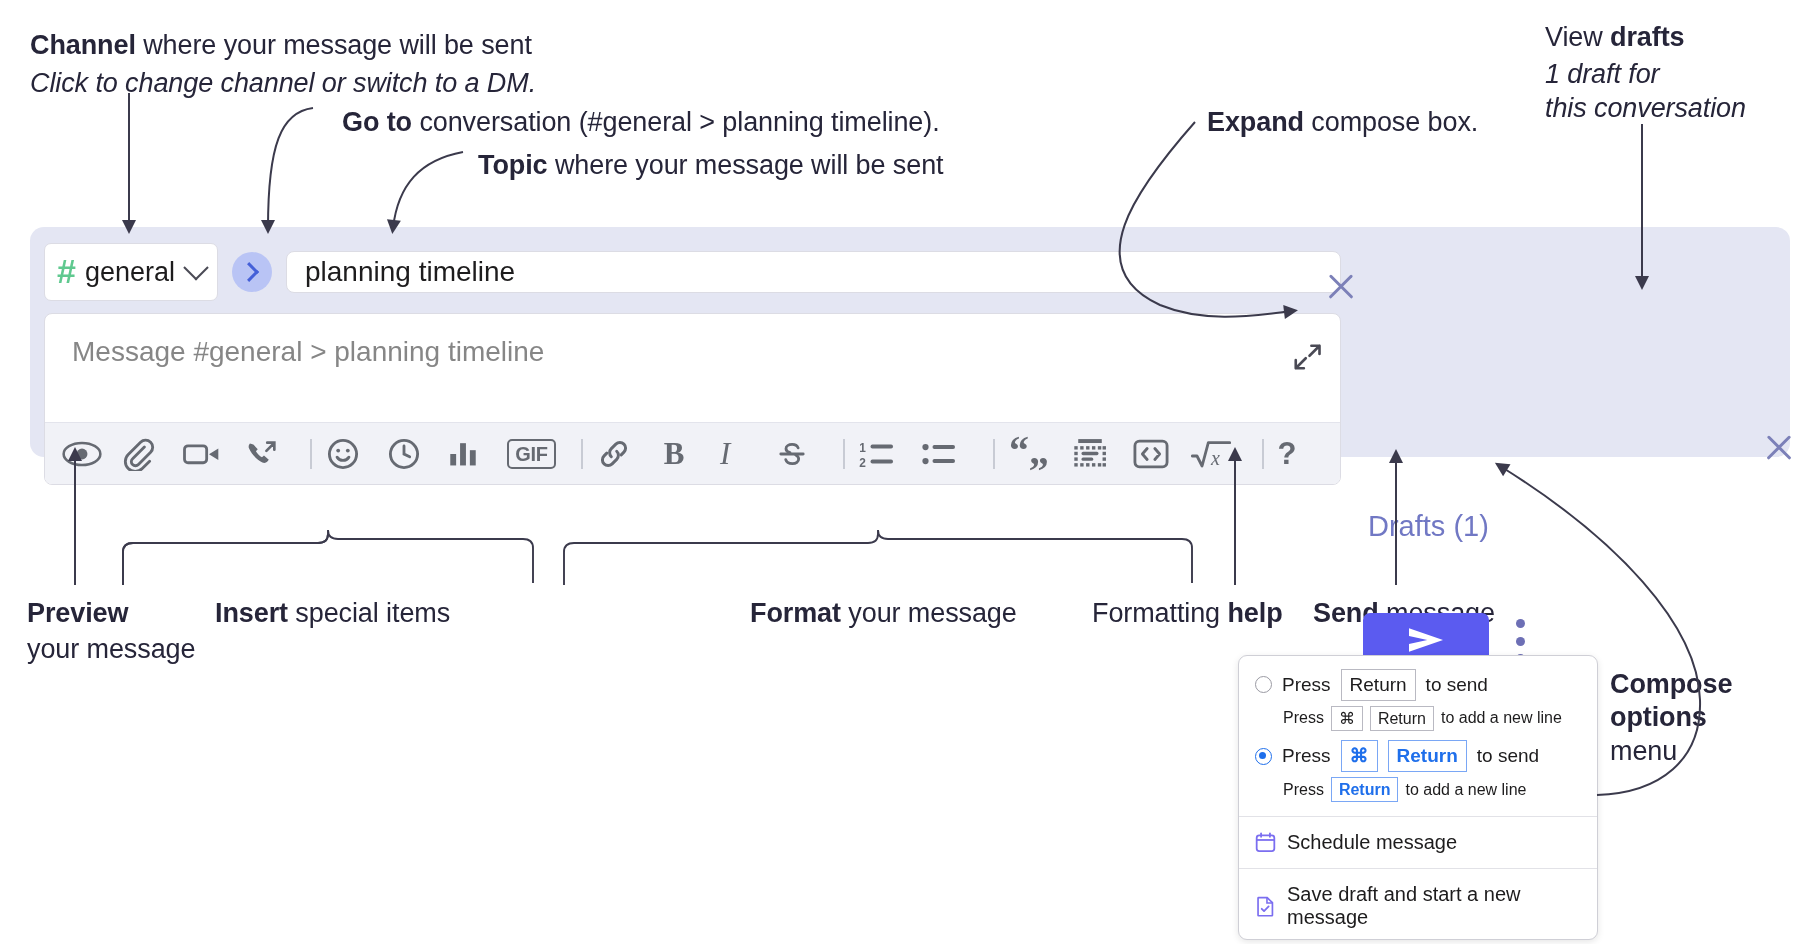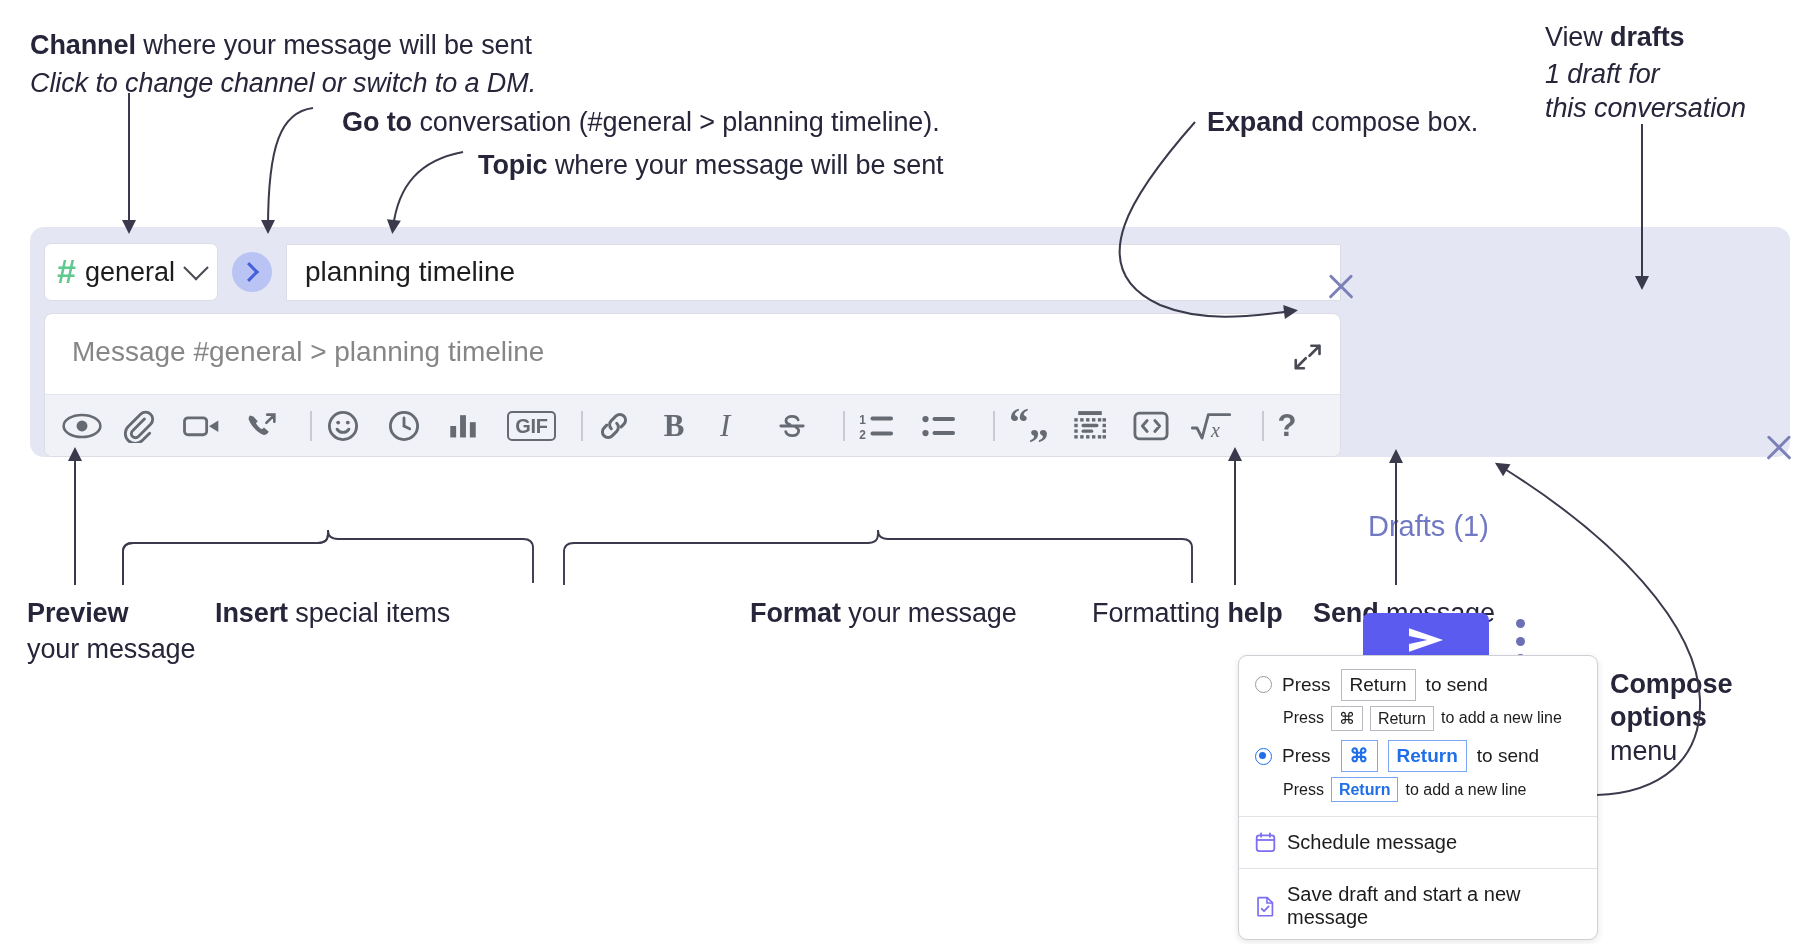--- a/index.html
+++ b/index.html
@@ -35,35 +35,35 @@
   }
   #channel-hash{font-size:34px;font-weight:700;color:#5fc98f;line-height:1;margin-top:-3px;}
   #channel-name{font-size:27px;color:#1d1c1d;flex:1;}
   .chev{width:16px;height:16px;border-right:2.4px solid #4a4a55;border-bottom:2.4px solid #4a4a55;transform:rotate(45deg) translate(-3px,-3px);}
   #goto-btn{
     width:40px;height:40px;border-radius:50%;background:#b9c4f5;
     margin:0 14px;display:flex;align-items:center;justify-content:center;flex:0 0 auto;
   }
   #goto-btn .arr{width:11px;height:11px;border-top:3px solid #4560d8;border-right:3px solid #4560d8;transform:rotate(45deg) translate(-2px,2px);}
   #topic-field{
-    flex:1;height:57px;background:#fff;border:1px solid #dcdce4;border-radius:1px;
+    flex:1;height:42px;background:#fff;border:1px solid #dcdce4;border-radius:8px;
     display:flex;align-items:center;padding:0 14px 0 18px;box-sizing:border-box;
   }
   #topic-value{font-size:28px;color:#1d1c1d;flex:1;}
   .x-glyph{position:relative;width:30px;height:30px;}
   .x-glyph:before,.x-glyph:after{content:"";position:absolute;left:-1px;top:13px;width:32px;height:3.4px;background:#7c80b8;border-radius:2px;}
   .x-glyph:before{transform:rotate(45deg);}
   .x-glyph:after{transform:rotate(-45deg);}
 
   
   #msg-box{
     margin-top:10px;background:#fff;border:1px solid #dcdce4;border-radius:8px;
     overflow:hidden;
   }
-  #msg-area{height:80px;position:relative;}
+  #msg-area{height:108px;position:relative;}
   #msg-placeholder{position:absolute;left:27px;top:22px;font-size:28px;color:#868686;}
   #expand-btn{position:absolute;right:18px;top:28px;width:30px;height:30px;}
   #expand-btn svg{display:block;}
 
   #toolbar{
     height:62px;background:#f1f2f7;border-top:1px solid #e3e4ec;
     display:flex;align-items:center;padding:0 16px;box-sizing:border-box;
   }
   .tb-item{display:flex;align-items:center;justify-content:flex-start;color:#666a72;}
   .tb-sep{width:2px;height:30px;background:#c8cbd4;margin:0 14px;flex:0 0 auto;}

